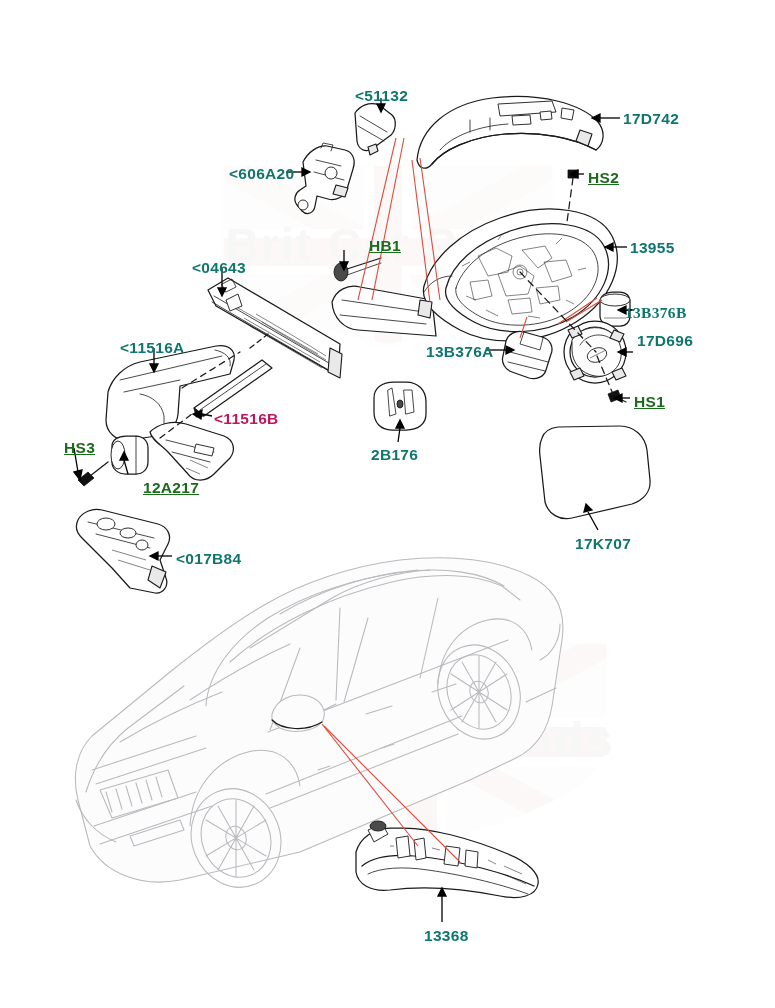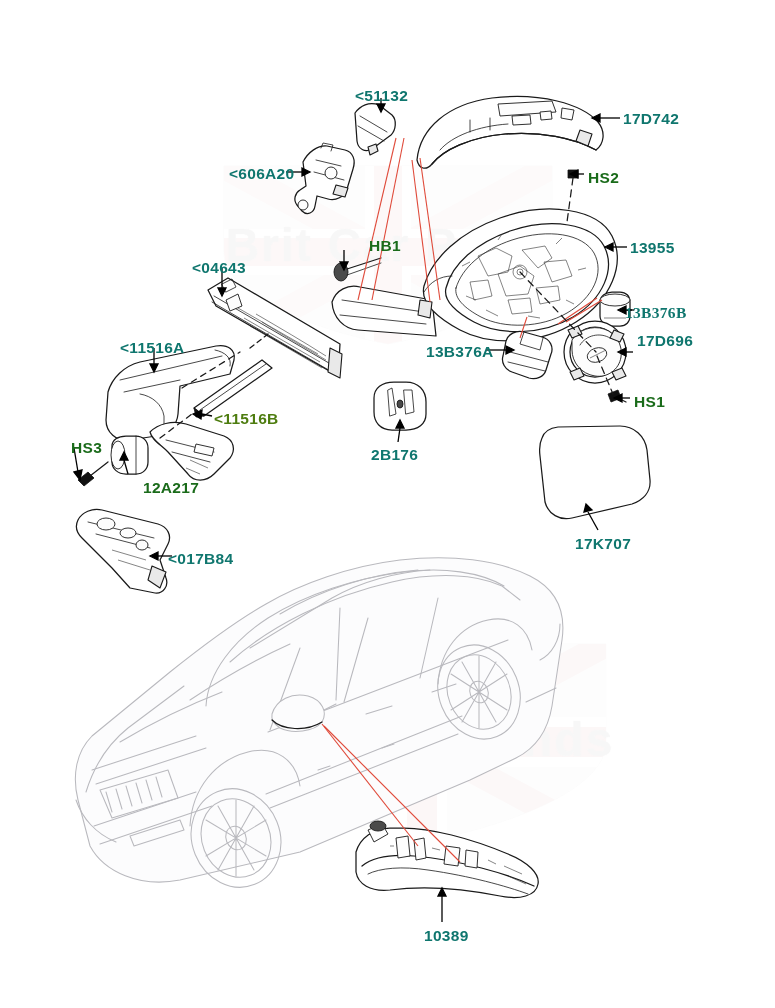--- a/index.html
+++ b/index.html
@@ -38,22 +38,22 @@
   
   .label{
     position:absolute;
     font-size:15.5px;
     font-weight:bold;
     white-space:nowrap;
     letter-spacing:.3px;
     line-height:1;
   }
   .label.blue{ color:#0f766e; }
-  .label.green{ color:#1a6b1a; }
-  .label.red{ color:#4d7c0f; }
+  .label.green{ color:#1a6b1a;text-decoration:underline; }
+  .label.red{ color:#be185d; }
 
   svg.art{ position:absolute; left:0; top:0; width:775px; height:1008px; overflow:visible; }
   svg.art *{ vector-effect:non-scaling-stroke; }
   .ln{ fill:none; stroke:#1a1a1a; stroke-width:1.25; stroke-linejoin:round; stroke-linecap:round;}
   .ln-thin{ fill:none; stroke:#1a1a1a; stroke-width:.8; stroke-linejoin:round; stroke-linecap:round;}
   .ln-fine{ fill:none; stroke:#333; stroke-width:.6;}
   .fl-w{ fill:#ffffff; stroke:#1a1a1a; stroke-width:1.25; stroke-linejoin:round;}
   .fl-w2{ fill:#fdfdfd; stroke:#1a1a1a; stroke-width:.9; stroke-linejoin:round;}
   .fl-g{ fill:#e9e9e9; stroke:#1a1a1a; stroke-width:1.1; stroke-linejoin:round;}
   .fl-d{ fill:#4a4a4a; stroke:#1a1a1a; stroke-width:.9;}
@@ -447,19 +447,19 @@
   <div class="label blue" style="left:630px; top:240px;">13955</div>
   <div class="label green" style="left:329px; top:238px;margin-left:40px;">HB1</div>
   <div class="label blue" style="left:192px; top:260px;">&lt;04643</div>
   <div class="label blue" style="left:625px; top:305px;font-family:Liberation Serif, serif;">13B376B</div>
   <div class="label blue" style="left:120px; top:340px;text-align:center;">&lt;11516A</div>
   <div class="label blue" style="left:637px; top:333px;text-align:right;">17D696</div>
   <div class="label blue" style="left:426px; top:344px;">13B376A</div>
   <div class="label green" style="left:634px; top:394px;">HS1</div>
   <div class="label red" style="left:214px; top:411px;">&lt;11516B</div>
   <div class="label blue" style="left:371px; top:447px;">2B176</div>
-  <div class="label green" style="left:71px;  top:440px;">HS3</div>
+  <div class="label green" style="left:64px;  top:440px;">HS3</div>
   <div class="label green" style="left:95px;  top:480px;margin-left:48px;">12A217</div>
   <div class="label blue" style="left:575px; top:536px;">17K707</div>
-  <div class="label blue" style="left:168px; top:551px;text-align:right;">&lt;017B84</div>
-  <div class="label blue" style="left:424px; top:928px;">10389</div>
+  <div class="label blue" style="left:176px; top:551px;text-align:right;">&lt;017B84</div>
+  <div class="label blue" style="left:424px; top:928px;">13368</div>
 
 </div>
 
 </body></html>

